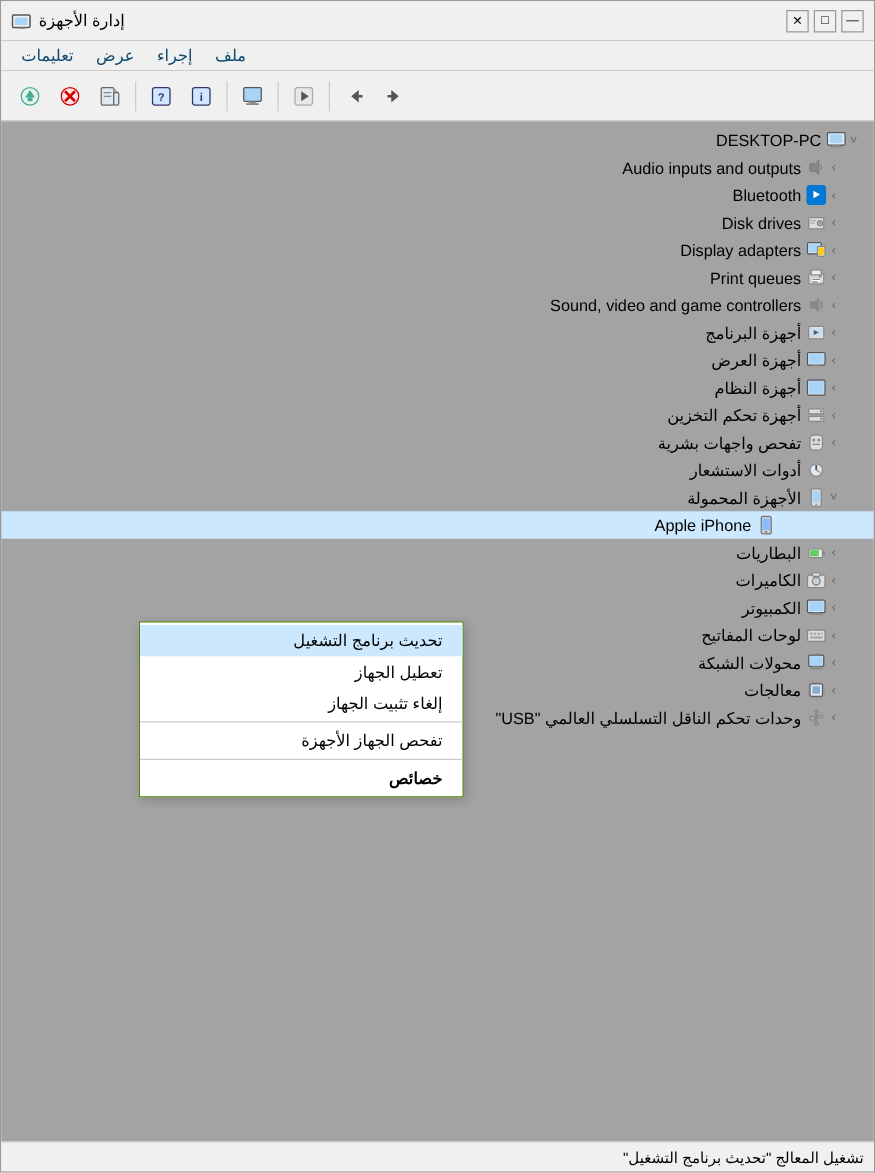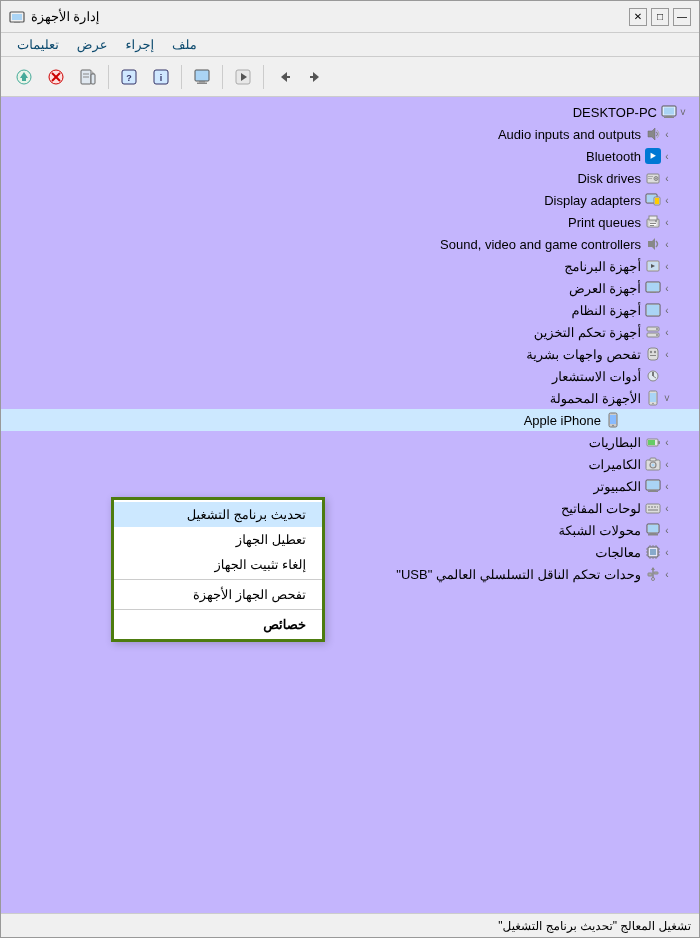--- a/index.html
+++ b/index.html
@@ -29,21 +29,20 @@
       padding: 0 8px;
       border-bottom: 1px solid #ccc;
       direction: rtl;
     }
     .title-text {
       font-size: 13px;
       color: #000;
       display: flex;
       align-items: center;
       gap: 6px;
-      font-family: Liberation Serif, serif;
     }
     .window-controls {
       display: flex;
       gap: 4px;
       direction: ltr;
     }
     .win-btn {
       width: 18px;
       height: 18px;
       border: 1px solid #999;
@@ -93,21 +92,21 @@
       border-radius: 2px;
     }
     .toolbar-sep {
       width: 1px;
       height: 24px;
       background: #ccc;
       margin: 0 3px;
     }
     .content-area {
       flex: 1;
-      background: #c4b5fd;
+      background: #a3a3a3;
       overflow: hidden;
       display: flex;
       flex-direction: column;
       position: relative;
     }
     .tree-container {
       flex: 1;
       overflow-y: auto;
       padding: 4px 0;
       direction: rtl;
@@ -149,23 +148,23 @@
     .chevron-right::after { content: '›'; }
     .chevron-down::after { content: '˅'; }
     .indent-1 { padding-right: 24px; }
     .indent-2 { padding-right: 64px; }
     
     
     .context-menu {
       position: absolute;
       left: 110px;
       top: 400px;
-      width: 214px;
+      width: 260px;
       background: #fff;
-      border: 3px solid #4d7c0f;
+      border: 1px solid #4d7c0f;
       box-shadow: 2px 2px 8px rgba(0,0,0,0.2);
       z-index: 100;
       direction: rtl;
       padding: 2px 0;
     }
     .context-item {
       padding: 5px 16px;
       cursor: pointer;
       font-size: 13px;
       color: #000;

